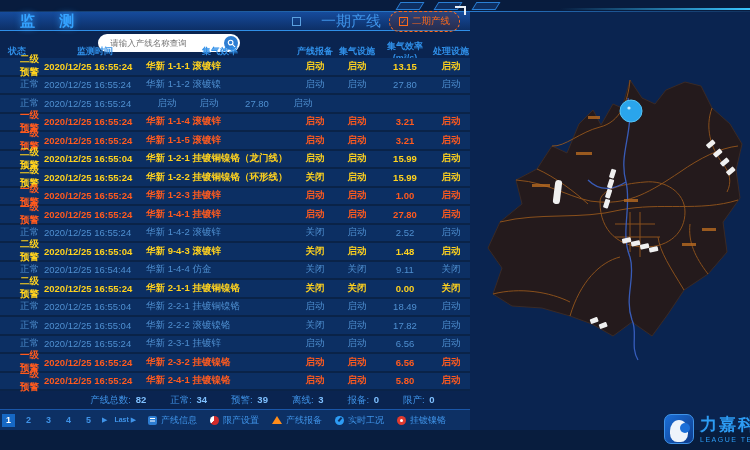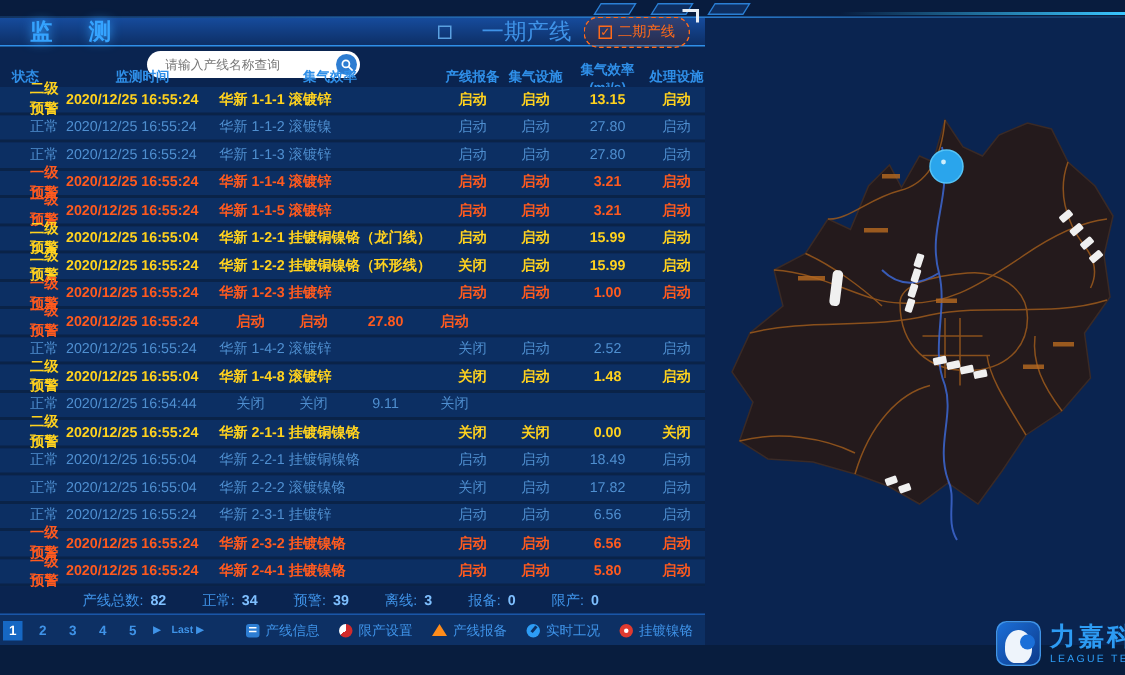--- a/index.html
+++ b/index.html
@@ -52,29 +52,29 @@
   .c6{width:54px;text-align:center;}
   .c7{width:38px;text-align:center;}
   .thead .c1{padding-left:8px;}
   .thead .c2,.thead .c3{text-align:center;}
   .lvl-warn2{color:#ffd21e;font-weight:bold;}
   .lvl-warn1{color:#ff5a1e;font-weight:bold;}
   .lvl-normal{color:#4f8fd0;}
 
   
   .summary{position:absolute;top:392px;left:0;width:470px;height:16px;display:flex;gap:24px;
-           padding-left:55px;align-items:center;color:#3f93e8;font-size:9.5px;white-space:nowrap;}
+           padding-left:55px;align-items:center;color:#3f93e8;font-size:9.5px;white-space:nowrap;justify-content:center;}
   .summary b{color:#7fc0ff;font-weight:bold;margin-left:2px;}
   .footerbar{position:absolute;top:409px;left:0;width:470px;height:21px;background:#0d3064;
              border-top:1px solid #1a56a8;display:flex;align-items:center;font-size:9px;}
   .pag{display:flex;gap:7px;margin-left:2px;align-items:center;color:#3f93e8;font-weight:bold;}
   .page{min-width:13px;height:13px;line-height:13px;text-align:center;cursor:pointer;}
   .page.active{background:#1668c4;color:#fff;padding:0 3px;}
   .pag .nav{font-size:7px;cursor:pointer;}
-  .actions{margin-left:auto;display:flex;gap:13px;margin-right:8px;color:#3f93e8;align-items:center;}
+  .actions{margin-left:auto;display:flex;gap:13px;margin-right:24px;color:#3f93e8;align-items:center;}
   .action{display:flex;gap:4px;align-items:center;cursor:pointer;white-space:nowrap;}
   .ic{display:inline-block;width:9px;height:9px;flex:0 0 auto;}
   .ic-info{background:#2d7dd2;border-radius:2px;position:relative;}
   .ic-info::after{content:"";position:absolute;left:2px;top:2px;width:5px;height:1.5px;background:#fff;box-shadow:0 2.5px 0 #fff;}
   .ic-limit{background:conic-gradient(#d22b2b 0 65%, #ffffff 65% 100%);border-radius:50%;}
   .ic-tri{width:0;height:0;border-left:5px solid transparent;border-right:5px solid transparent;
           border-bottom:8px solid #ff8c1a;background:none;}
   .ic-real{background:#2d9cf4;border-radius:50%;position:relative;}
   .ic-real::after{content:"";position:absolute;left:3.5px;top:1px;width:2px;height:5px;background:#0d3064;transform:rotate(40deg);}
   .ic-alarm{background:#e03a2f;border-radius:50%;position:relative;}
@@ -156,21 +156,20 @@
         <span class="c2">2020/12/25 16:55:24</span>
         <span class="c3">华新 1-1-2 滚镀镍</span>
         <span class="c4">启动</span>
         <span class="c5">启动</span>
         <span class="c6">27.80</span>
         <span class="c7">启动</span>
       </div>
       <div class="trow lvl-normal">
         <span class="c1">正常</span>
         <span class="c2">2020/12/25 16:55:24</span>
-        <span class="c3">华新 1-1-3 滚镀锌</span>
         <span class="c4">启动</span>
         <span class="c5">启动</span>
         <span class="c6">27.80</span>
         <span class="c7">启动</span>
       </div>
       <div class="trow lvl-warn1">
         <span class="c1">一级预警</span>
         <span class="c2">2020/12/25 16:55:24</span>
         <span class="c3">华新 1-1-4 滚镀锌</span>
         <span class="c4">启动</span>
@@ -210,46 +209,48 @@
         <span class="c2">2020/12/25 16:55:24</span>
         <span class="c3">华新 1-2-3 挂镀锌</span>
         <span class="c4">启动</span>
         <span class="c5">启动</span>
         <span class="c6">1.00</span>
         <span class="c7">启动</span>
       </div>
       <div class="trow lvl-warn1">
         <span class="c1">一级预警</span>
         <span class="c2">2020/12/25 16:55:24</span>
+        <span class="c3">华新 1-4-1 挂镀锌</span>
         <span class="c4">启动</span>
         <span class="c5">启动</span>
         <span class="c6">27.80</span>
         <span class="c7">启动</span>
       </div>
       <div class="trow lvl-normal">
         <span class="c1">正常</span>
         <span class="c2">2020/12/25 16:55:24</span>
         <span class="c3">华新 1-4-2 滚镀锌</span>
         <span class="c4">关闭</span>
         <span class="c5">启动</span>
         <span class="c6">2.52</span>
         <span class="c7">启动</span>
       </div>
       <div class="trow lvl-warn2">
         <span class="c1">二级预警</span>
         <span class="c2">2020/12/25 16:55:04</span>
-        <span class="c3">华新 1-4-8 滚镀锌</span>
+        <span class="c3">华新 9-4-3 滚镀锌</span>
         <span class="c4">关闭</span>
         <span class="c5">启动</span>
         <span class="c6">1.48</span>
         <span class="c7">启动</span>
       </div>
       <div class="trow lvl-normal">
         <span class="c1">正常</span>
         <span class="c2">2020/12/25 16:54:44</span>
+        <span class="c3">华新 1-4-4 仿金</span>
         <span class="c4">关闭</span>
         <span class="c5">关闭</span>
         <span class="c6">9.11</span>
         <span class="c7">关闭</span>
       </div>
       <div class="trow lvl-warn2">
         <span class="c1">二级预警</span>
         <span class="c2">2020/12/25 16:55:24</span>
         <span class="c3">华新 2-1-1 挂镀铜镍铬</span>
         <span class="c4">关闭</span>

